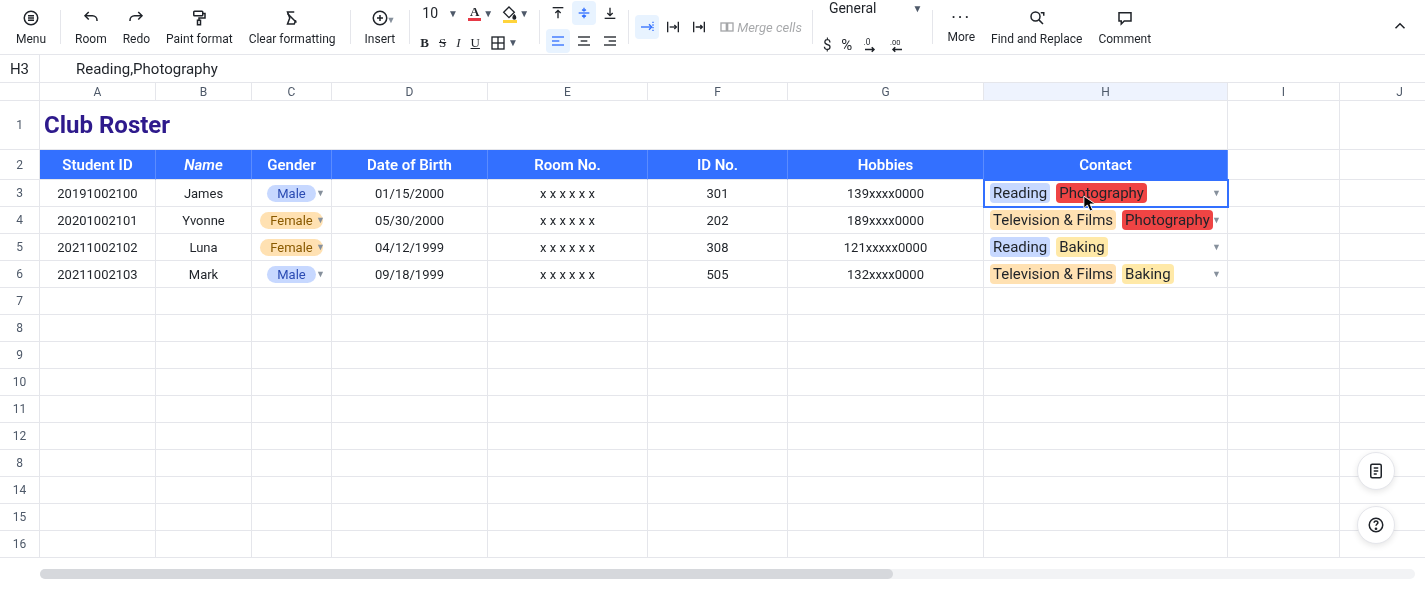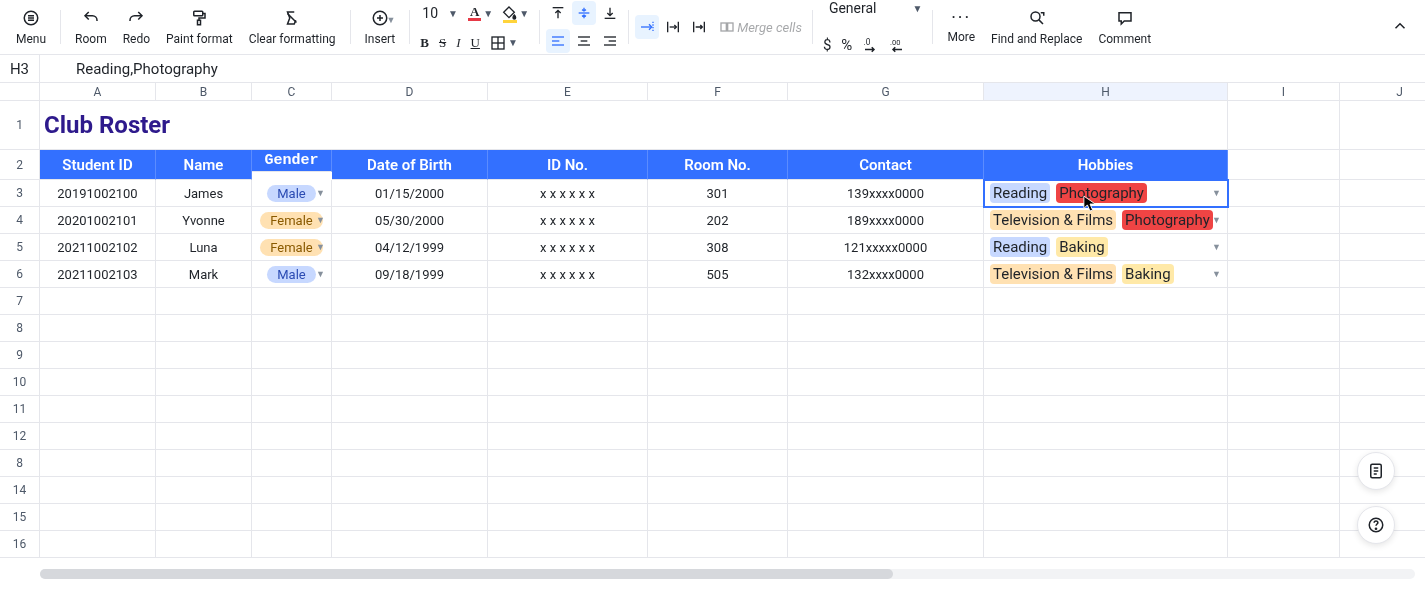--- a/index.html
+++ b/index.html
@@ -315,27 +315,27 @@
       <div class="colhdr">G</div>
       <div class="colhdr selected">H</div>
       <div class="colhdr">I</div>
       <div class="colhdr">J</div>
       <div class="rowhdr" style="height: 49px;">1</div>
       <div class="cell title-cell" style="grid-column: 2 / span 8; height: 49px; border-right: 1px solid rgb(229, 230, 235); border-bottom: 1px solid rgb(229, 230, 235);">Club Roster</div>
       <div class="cell" style="height:49px"></div>
       <div class="cell" style="height:49px"></div>
       <div class="rowhdr" style="height: 30px;">2</div>
       <div class="cell hdr-cell" style="height: 30px;">Student ID</div>
-      <div class="cell hdr-cell" style="height: 30px;">Name</div>
-      <div class="cell hdr-cell" style="height: 22px; font-family: Liberation Mono, monospace;">Gender</div>
+      <div class="cell hdr-cell" style="height: 30px; font-style: italic;">Name</div>
+      <div class="cell hdr-cell" style="height: 30px;">Gender</div>
       <div class="cell hdr-cell" style="height: 30px;">Date of Birth</div>
+      <div class="cell hdr-cell" style="height: 30px;">Room No.</div>
       <div class="cell hdr-cell" style="height: 30px;">ID No.</div>
-      <div class="cell hdr-cell" style="height: 30px;">Room No.</div>
+      <div class="cell hdr-cell" style="height: 30px;">Hobbies</div>
       <div class="cell hdr-cell" style="height: 30px;">Contact</div>
-      <div class="cell hdr-cell" style="height: 30px;">Hobbies</div>
       <div class="cell" style="height:30px"></div>
       <div class="cell" style="height:30px"></div>
       <div class="rowhdr">3</div>
       <div class="cell">20191002100</div>
       <div class="cell">James</div>
       <div class="cell">
         <span class="gender-pill pill-male">Male</span>
         <span class="cell-caret">▼</span>
       </div>
       <div class="cell">01/15/2000</div>

